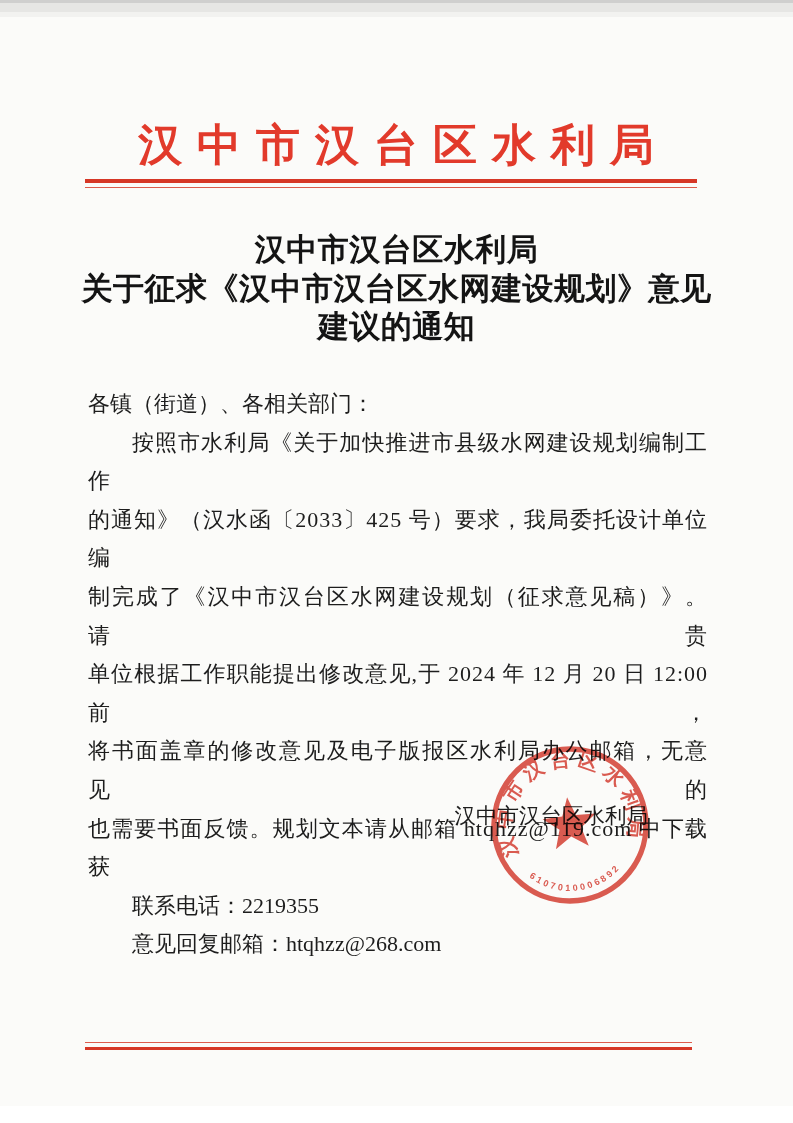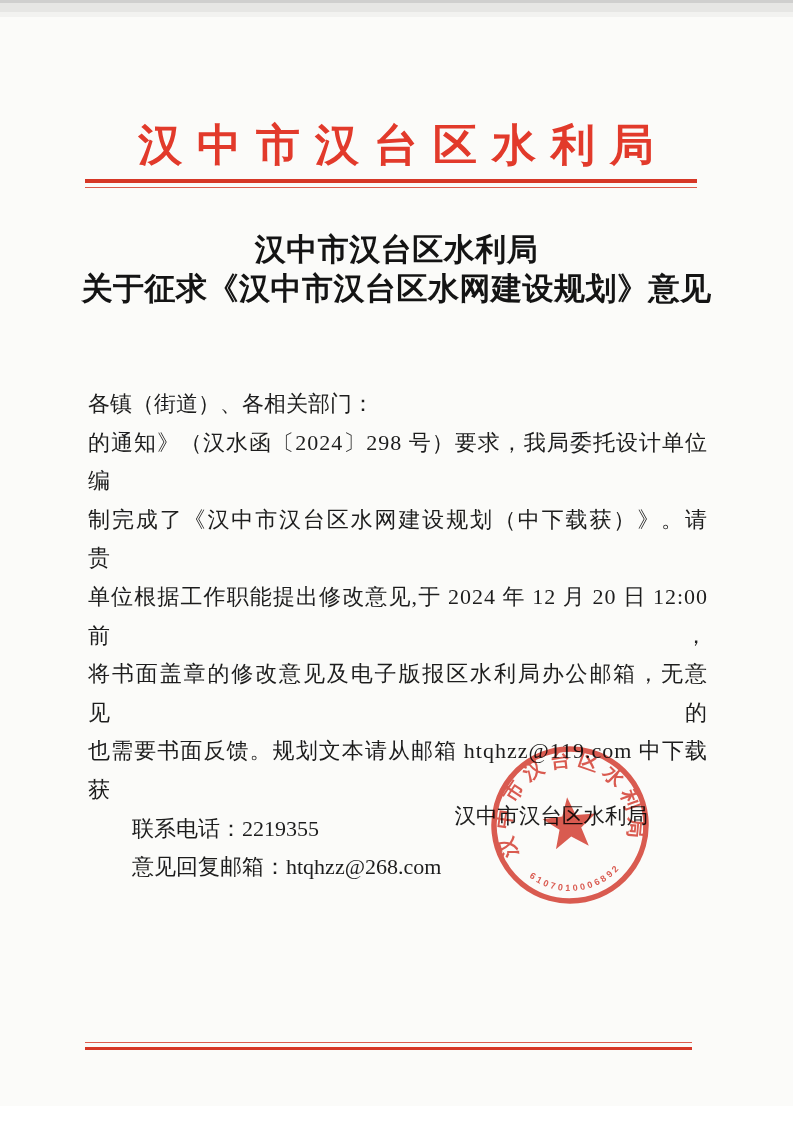--- a/index.html
+++ b/index.html
@@ -68,26 +68,28 @@
   <div class="scan-edge-2"></div>
   <div class="scan-edge-3"></div>
 
   <div class="letterhead">汉中市汉台区水利局</div>
   <div class="rule-thick"></div>
   <div class="rule-thin"></div>
 
   <div class="doc-title">
     <div>汉中市汉台区水利局</div>
     <div>关于征求《汉中市汉台区水网建设规划》意见</div>
+    <div>建议的通知</div>
   </div>
 
   <div class="body-text">
     <div class="line">各镇（街道）、各相关部门：</div>
-    <div class="line j">的通知》（汉水函〔2024〕298 号）要求，我局委托设计单位编</div>
-    <div class="line j">制完成了《汉中市汉台区水网建设规划（中下载获）》。请贵</div>
+    <div class="line ind j">按照市水利局《关于加快推进市县级水网建设规划编制工作</div>
+    <div class="line j">的通知》（汉水函〔2033〕425 号）要求，我局委托设计单位编</div>
+    <div class="line j">制完成了《汉中市汉台区水网建设规划（征求意见稿）》。请贵</div>
     <div class="line j">单位根据工作职能提出修改意见,于 2024 年 12 月 20 日 12:00 前，</div>
     <div class="line j">将书面盖章的修改意见及电子版报区水利局办公邮箱，无意见的</div>
     <div class="line j">也需要书面反馈。规划文本请从邮箱 htqhzz@119.com 中下载获</div>
     <div class="line ind">联系电话：2219355</div>
     <div class="line ind">意见回复邮箱：htqhzz@268.com</div>
   </div>
 
   <div class="sig-block">
     <div>汉中市汉台区水利局</div>
   </div>

